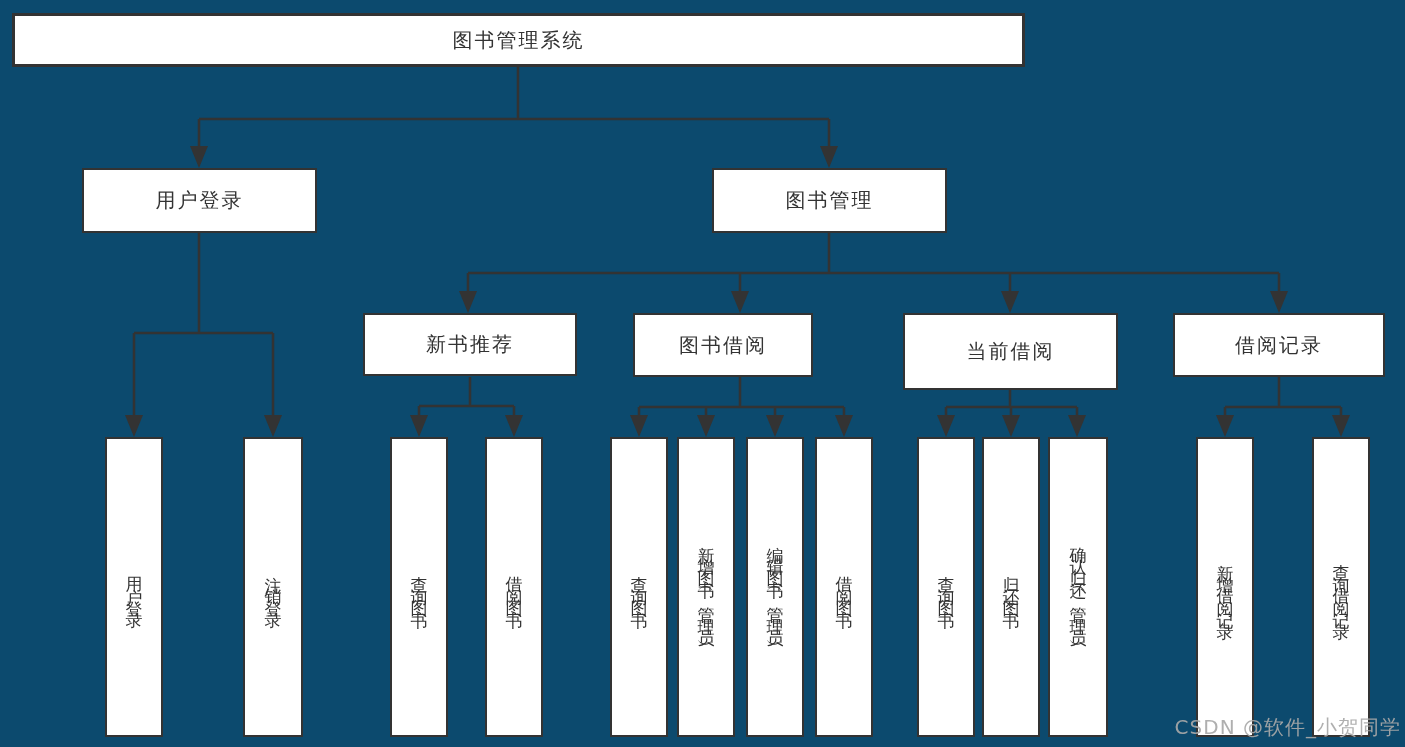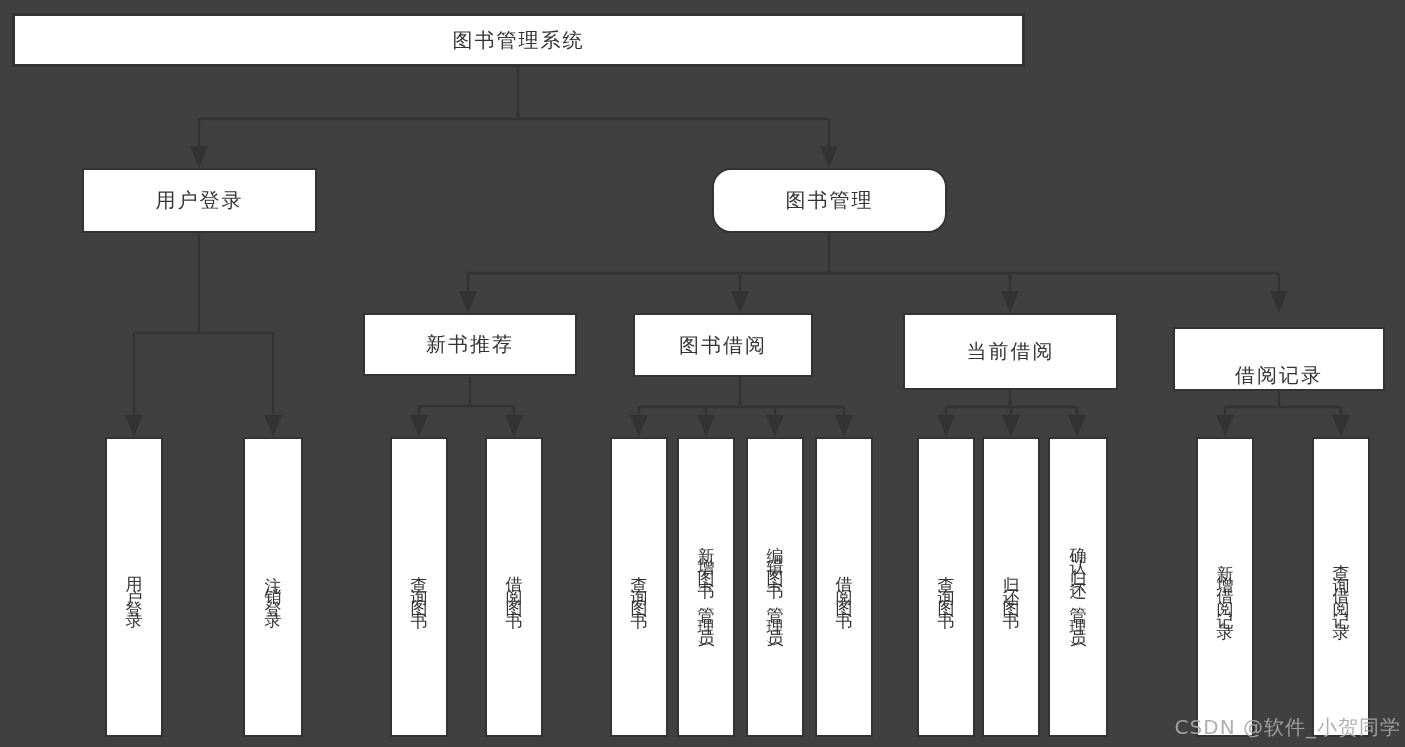--- a/index.html
+++ b/index.html
@@ -1,19 +1,19 @@
 <!DOCTYPE html>
 <html><head>
 <meta charset="utf-8">
 <style>
   html,body{margin:0;padding:0;background:#ffffff;}
   .stage{
     position:relative;
     width:1405px;height:747px;
-    background:#404040;
+    background:#0c4a6e;
     font-family:"DejaVu Sans","Liberation Sans",sans-serif;
     overflow:hidden;
   }
   svg.wires{position:absolute;left:0;top:0;z-index:1;}
   .node{
     position:absolute;
     box-sizing:border-box;
     border:2px solid #333333;
     background:#ffffff;
     display:flex;align-items:center;justify-content:center;
@@ -68,34 +68,34 @@
       M1216 415 L1234 415 L1225 437 Z  M1332 415 L1350 415 L1341 437 Z"></path>
   </svg>
 
   <div class="node h-node" style="left:12px;top:13px;width:1013px;height:54px;border-width:3px;">
     <span>图书管理系统</span>
   </div>
 
   <div class="node h-node" style="left:82px;top:168px;width:235px;height:65px;">
     <span>用户登录</span>
   </div>
-  <div class="node h-node" style="left:712px;top:168px;width:235px;height:65px;border-radius:19px;">
+  <div class="node h-node" style="left:712px;top:168px;width:235px;height:65px;">
     <span>图书管理</span>
   </div>
 
   <div class="node h-node" style="left:363px;top:313px;width:214px;height:63px;">
     <span>新书推荐</span>
   </div>
   <div class="node h-node" style="left:633px;top:313px;width:180px;height:64px;">
     <span>图书借阅</span>
   </div>
   <div class="node h-node" style="left:903px;top:313px;width:215px;height:77px;">
     <span>当前借阅</span>
   </div>
-  <div class="node h-node" style="left:1173px;top:327px;width:212px;height:64px;align-items:flex-end;">
+  <div class="node h-node" style="left:1173px;top:313px;width:212px;height:64px;">
     <span>借阅记录</span>
   </div>
 
   <div class="node leaf" style="left:105px;top:437px;width:58px;height:300px;">
     <span class="v">用户登录</span>
   </div>
   <div class="node leaf" style="left:243px;top:437px;width:60px;height:300px;">
     <span class="v">注销登录</span>
   </div>
 

